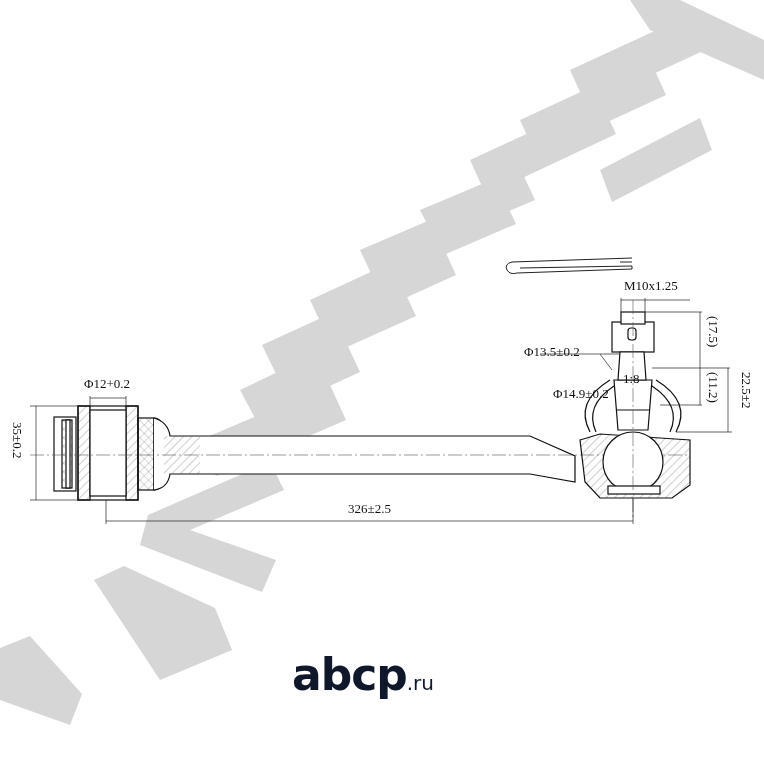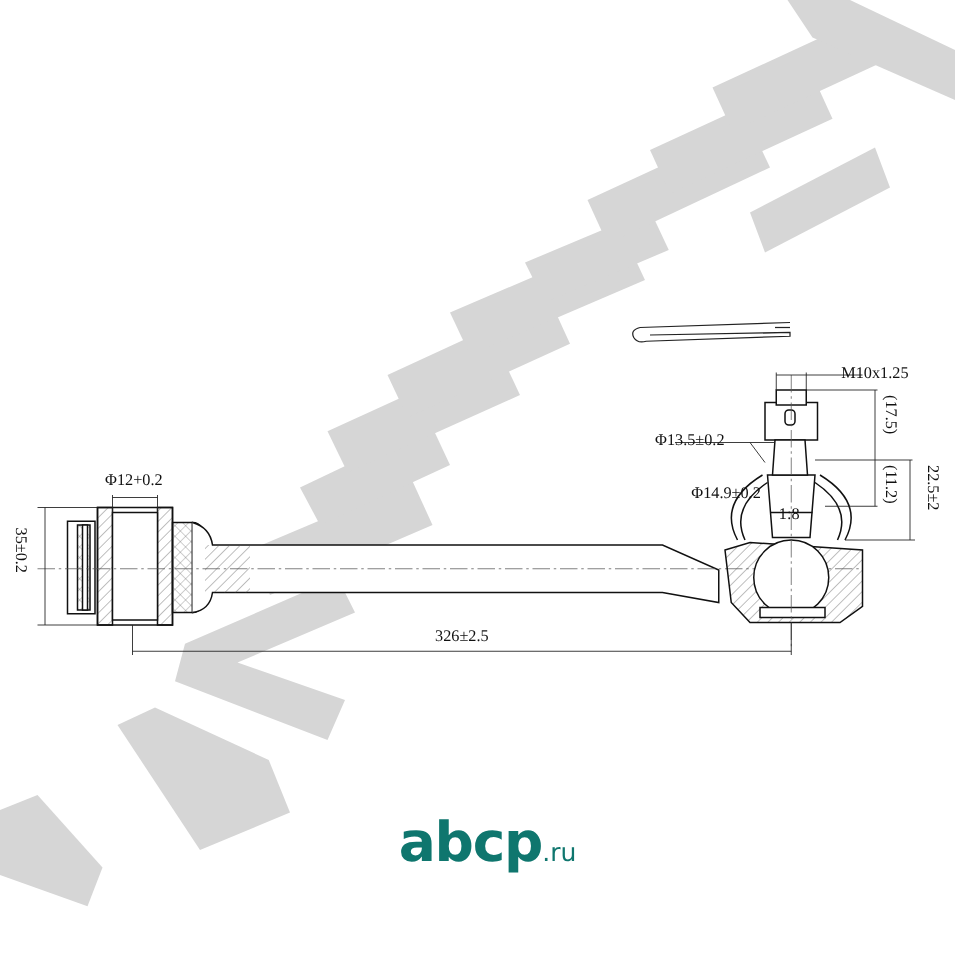--- a/index.html
+++ b/index.html
@@ -1,21 +1,21 @@
 <!DOCTYPE html>
 <html><head>
   <meta charset="utf-8">
   <style>
     html, body { margin: 0; padding: 0; background: #ffffff; }
     body { width: 764px; height: 764px; overflow: hidden; position: relative; font-family: "Liberation Serif", serif; }
     .stage { position: absolute; left: 0; top: 0; width: 764px; height: 764px; }
     .stage svg { position: absolute; left: 0; top: 0; }
     .lbl { position: absolute; font-family: "Liberation Serif", serif; font-size: 13px; color: #111; white-space: nowrap; line-height: 1; }
     .lbl.v { transform-origin: left top; transform: rotate(90deg); }
-    .logo { position: absolute; left: 292px; top: 653px; font-family: "DejaVu Sans", sans-serif; font-weight: bold; font-size: 44px; color: #0f766e; letter-spacing: -1px; line-height: 1; margin-left: 27px; }
+    .logo { position: absolute; left: 292px; top: 653px; font-family: "DejaVu Sans", sans-serif; font-weight: bold; font-size: 44px; color: #0f172a; letter-spacing: -1px; line-height: 1; }
     .logo .ru { font-size: 20px; font-weight: normal; letter-spacing: 0; }
   </style>
 </head>
 <body>
 
 <div class="stage">
   <svg width="764" height="764" viewBox="0 0 764 764">
     <defs>
       <pattern id="hatch" width="6" height="6" patternUnits="userSpaceOnUse" patternTransform="rotate(45)">
         <line x1="0" y1="0" x2="0" y2="6" stroke="#555" stroke-width="0.6"></line>
@@ -113,22 +113,22 @@
       <line x1="676" y1="432" x2="732" y2="432"></line>
 
       <line x1="540" y1="354" x2="620" y2="354"></line>
       <line x1="600" y1="354" x2="612" y2="370"></line>
     </g>
   </svg>
 
   <div class="lbl" style="left:84px; top:377px;">Φ12+0.2</div>
   <div class="lbl v" style="left:24px; top:422px;">35±0.2</div>
   <div class="lbl" style="left:348px; top:502px;">326±2.5</div>
-  <div class="lbl" style="left:673px; top:279px;margin-top:12px;">M10x1.25</div>
+  <div class="lbl" style="left:624px; top:279px;">M10x1.25</div>
   <div class="lbl" style="left:524px; top:345px;">Φ13.5±0.2</div>
   <div class="lbl" style="left:553px; top:387px;">Φ14.9±0.2</div>
-  <div class="lbl" style="left:623px; top:372px;margin-top:32px;">1:8</div>
+  <div class="lbl" style="left:623px; top:372px;">1:8</div>
   <div class="lbl v" style="left:720px; top:316px;">(17.5)</div>
   <div class="lbl v" style="left:720px; top:372px;">(11.2)</div>
   <div class="lbl v" style="left:753px; top:372px;">22.5±2</div>
 
   <div class="logo"><span>abcp</span><span class="ru">.ru</span></div>
 </div>
 
 </body></html>

